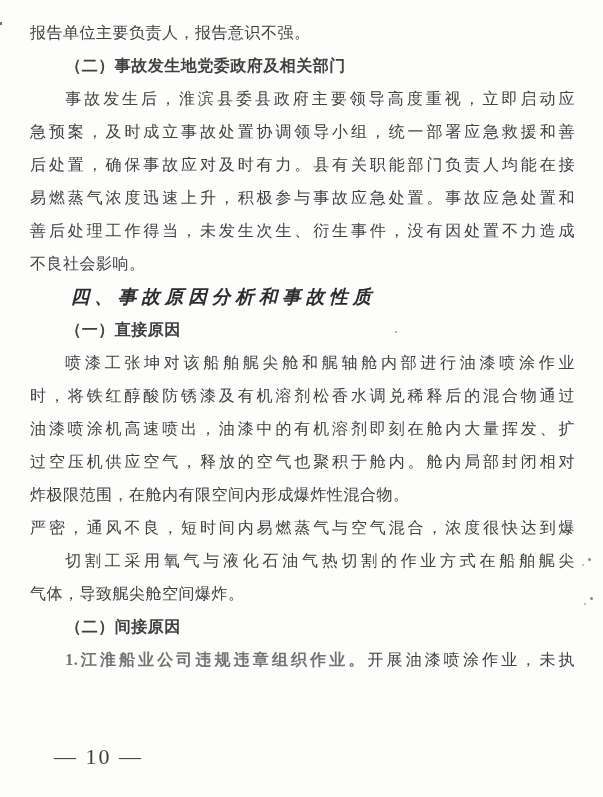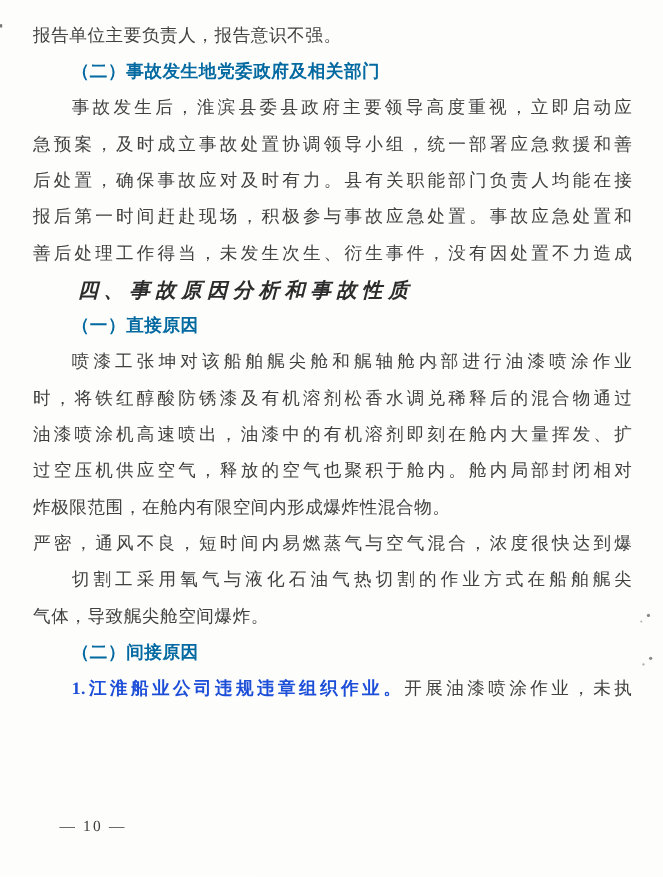--- a/index.html
+++ b/index.html
@@ -28,36 +28,36 @@
     text-rendering: optimizeLegibility;
   }
   .just {
     white-space: normal;
     text-align: justify;
     text-align-last: justify;
   }
   .indent { text-indent: 2.2em; }
   .h-kai {
     font-weight: 700;
-    color: #0369a1;
+    color: #404040;
   }
   .h-hei {
     font-weight: 700;
     font-family: "Liberation Sans", "DejaVu Sans", sans-serif;
     letter-spacing: 5px;
     font-size: 18.5px;
     color: #2c2c2c;
     font-style: italic;
   }
-  .b-lead { font-weight: 700; color: #1d4ed8; }
+  .b-lead { font-weight: 700; color: #737373; }
   .footer {
     position: absolute;
     left: 54px;
     top: 744px;
-    font-size: 14px;
+    font-size: 22px;
     letter-spacing: 2px;
     color: #3d3d3d;
     font-family: "Liberation Serif", "DejaVu Serif", serif;
   }
   .speck {
     position: absolute;
     border-radius: 50%;
     background: #8a8a8a;
   }
   .speck.s1 { left: 588px; top: 558px; width: 3px; height: 3px; }
@@ -69,22 +69,23 @@
 </style>
 </head>
 <body>
 
 <div class="page">
   <div class="line">报告单位主要负责人，报告意识不强。</div>
   <div class="line indent h-kai">（二）事故发生地党委政府及相关部门</div>
   <div class="line indent just">事故发生后，淮滨县委县政府主要领导高度重视，立即启动应</div>
   <div class="line just">急预案，及时成立事故处置协调领导小组，统一部署应急救援和善</div>
   <div class="line just">后处置，确保事故应对及时有力。县有关职能部门负责人均能在接</div>
-  <div class="line just">报后第一时间赶赴现场，积极参与事故应急处置。事故应急处置和</div>
+  <div class="line just">易燃蒸气浓度迅速上升，积极参与事故应急处置。事故应急处置和</div>
   <div class="line just">善后处理工作得当，未发生次生、衍生事件，没有因处置不力造成</div>
+  <div class="line">不良社会影响。</div>
   <div class="line indent h-hei">四、事故原因分析和事故性质</div>
   <div class="line indent h-kai">（一）直接原因</div>
   <div class="line indent just">喷漆工张坤对该船舶艉尖舱和艉轴舱内部进行油漆喷涂作业</div>
   <div class="line just">时，将铁红醇酸防锈漆及有机溶剂松香水调兑稀释后的混合物通过</div>
   <div class="line just">油漆喷涂机高速喷出，油漆中的有机溶剂即刻在舱内大量挥发、扩</div>
   <div class="line just">过空压机供应空气，释放的空气也聚积于舱内。舱内局部封闭相对</div>
   <div class="line">炸极限范围，在舱内有限空间内形成爆炸性混合物。</div>
   <div class="line just">严密，通风不良，短时间内易燃蒸气与空气混合，浓度很快达到爆</div>
   <div class="line indent just">切割工采用氧气与液化石油气热切割的作业方式在船舶艉尖</div>
   <div class="line">气体，导致艉尖舱空间爆炸。</div>

